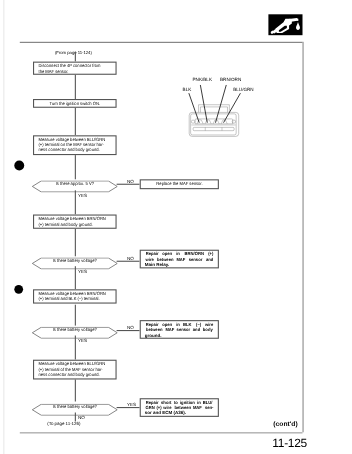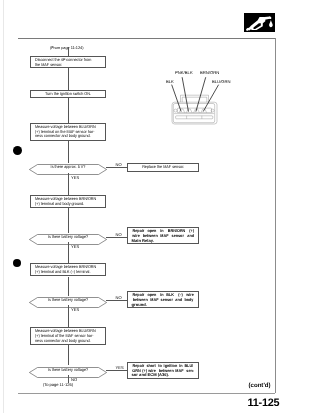--- a/index.html
+++ b/index.html
@@ -30,21 +30,21 @@
 
   .lbl{position:absolute;white-space:nowrap;}
 
   .dot{position:absolute;border-radius:50%;background:#000;}
 
   .dec{position:absolute;}
   .dectext{position:absolute;white-space:nowrap;text-align:center;}
   .dectext>span{display:inline-block;transform:scaleX(0.915);}
 
   .icon-box{position:absolute;background:#000;}
-  .pgnum{position:absolute;font-weight:bold;letter-spacing:-0.2px;-webkit-font-smoothing:antialiased;}
+  .pgnum{position:absolute;font-weight:normal;letter-spacing:-0.2px;-webkit-font-smoothing:antialiased;}
 </style>
 </head>
 <body>
 
 <div id="page">
 
   <div class="icon-box" style="left:244px;top:13px;width:31px;height:19px;">
     <svg width="31" height="19" viewBox="0 0 62 38">
       <g fill="#ffffff">
 

